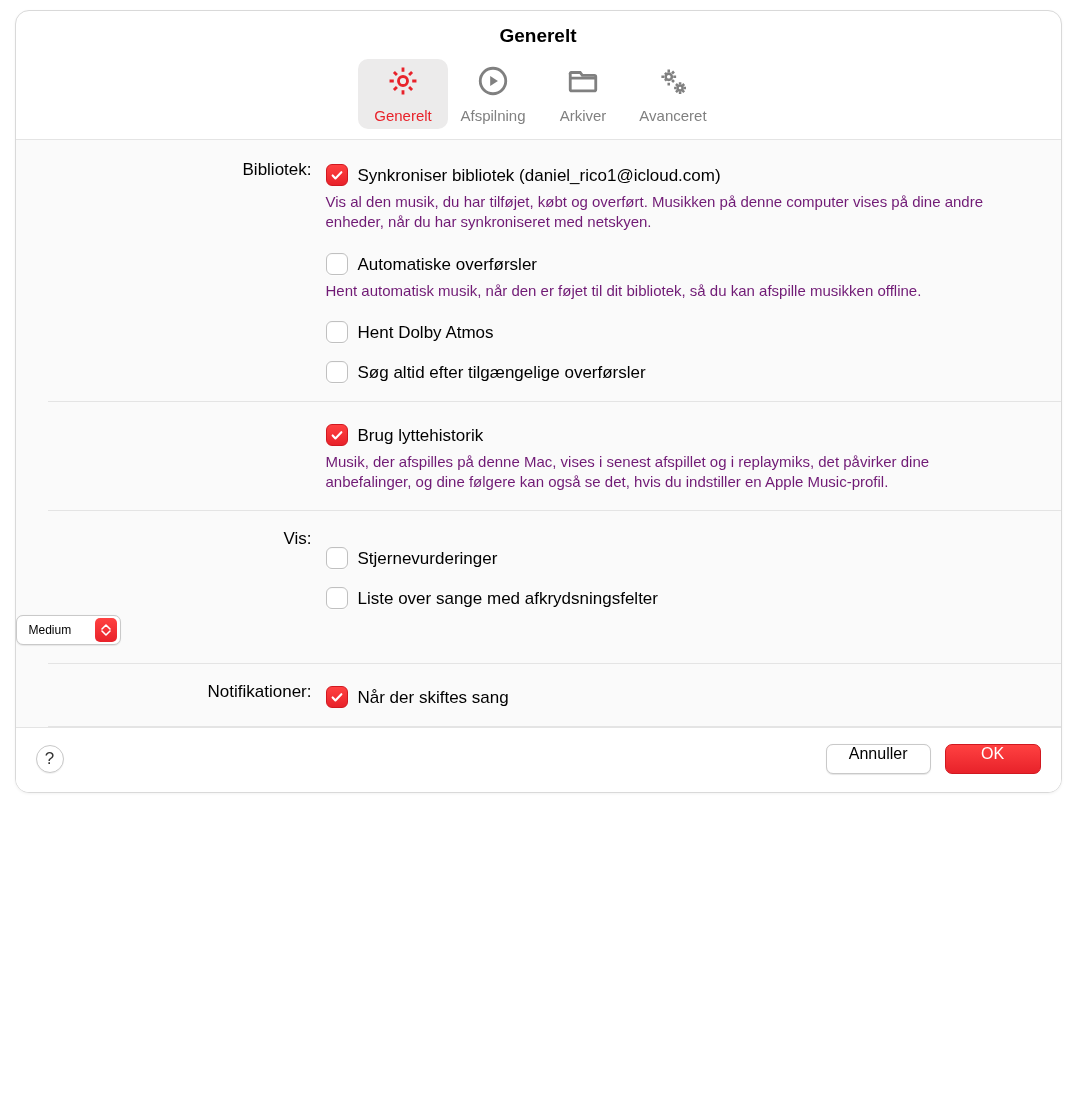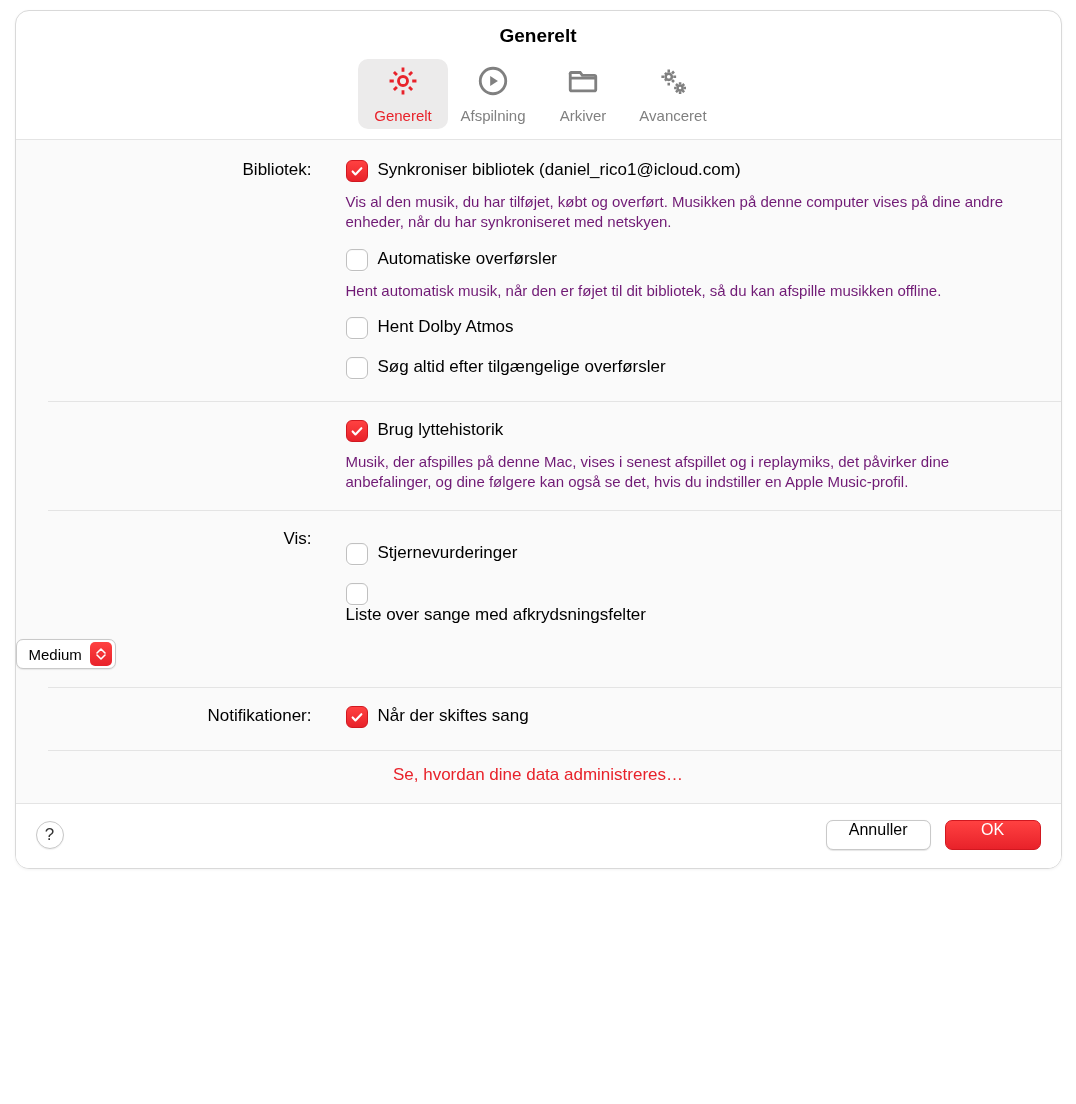--- a/index.html
+++ b/index.html
@@ -58,38 +58,37 @@
     margin: 0;
   }
   .content {
     background: #fafafa;
     padding: 0;
   }
   .row {
     display: flex;
     align-items: flex-start;
     padding: 0;
-    gap: 20px;
   }
   .label-col {
     width: 310px;
     min-width: 310px;
     text-align: right;
     padding-right: 14px;
     color: #000;
     font-size: 17px;
     padding-top: 0;
   }
   .field-col {
     flex: 1;
     padding-right: 40px;
   }
   .checkline {
     display: flex;
-    align-items: flex-start;
+    align-items: flex-end;
     min-height: 26px;
   }
   .group-first { padding-top: 20px; }
   .checkbox {
     width: 22px;
     height: 22px;
     border-radius: 6px;
     margin-right: 10px;
     flex-shrink: 0;
     display: inline-flex;
@@ -127,21 +126,21 @@
   .select {
     display: inline-flex;
     align-items: center;
     border: 1px solid #c9c9c9;
     border-radius: 7px;
     background: #fff;
     height: 30px;
     padding: 0 3px 0 12px;
     box-shadow: 0 0.5px 1px rgba(0,0,0,0.08);
   }
-  .select .value { font-size: 15px; padding-right: 8px; }
+  .select .value { font-size: 12px; padding-right: 24px; }
   .stepper {
     width: 22px;
     height: 24px;
     background: linear-gradient(#ff4141, #e8222a);
     border-radius: 5px;
     display: flex;
     flex-direction: column;
     align-items: center;
     justify-content: center;
   }
@@ -301,21 +300,21 @@
 
     <div class="row" style="padding-top:18px;">
       <div class="label-col">Vis:</div>
       <div class="field-col">
         <div class="gap-med"></div>
         <div class="checkline">
           <span class="checkbox unchecked"></span>
           <span class="checklabel">Stjernevurderinger</span>
         </div>
         <div class="gap-med"></div>
-        <div class="checkline" style="margin-bottom:14px;flex-direction:column;">
+        <div class="checkline" style="margin-bottom:6px;">
           <span class="checkbox unchecked"></span>
           <span class="checklabel">Liste over sange med afkrydsningsfelter</span>
         </div>
       </div>
     </div>
 
     <div class="row" style="padding-bottom:18px; align-items:center;">
       <div class="field-col">
         <div class="select">
           <span class="value">Medium</span>
@@ -342,21 +341,20 @@
                 <path d="M3 8.5 6.2 12 13 4.8" stroke="#fff" stroke-width="2.4" fill="none" stroke-linecap="round" stroke-linejoin="round"></path>
               </svg>
           </span>
           <span class="checklabel">Når der skiftes sang</span>
         </div>
       </div>
     </div>
 
     <hr class="section-sep">
 
-    <div class="link">Se, hvordan dine data administreres…</div>
 
   </div>
 
   <div class="footer">
     <div class="help">
       <span>?</span>
     </div>
     <div class="spacer"></div>
     <div class="btn secondary">
       <span>Annuller</span>

